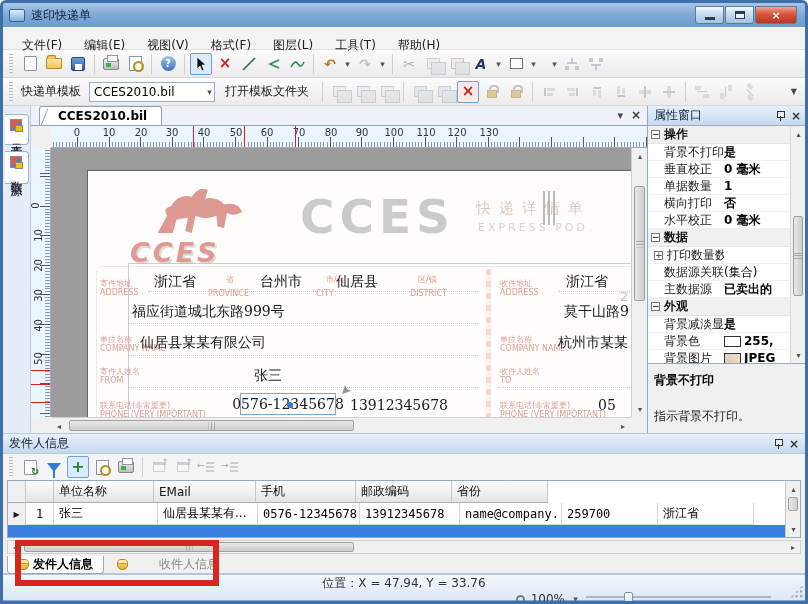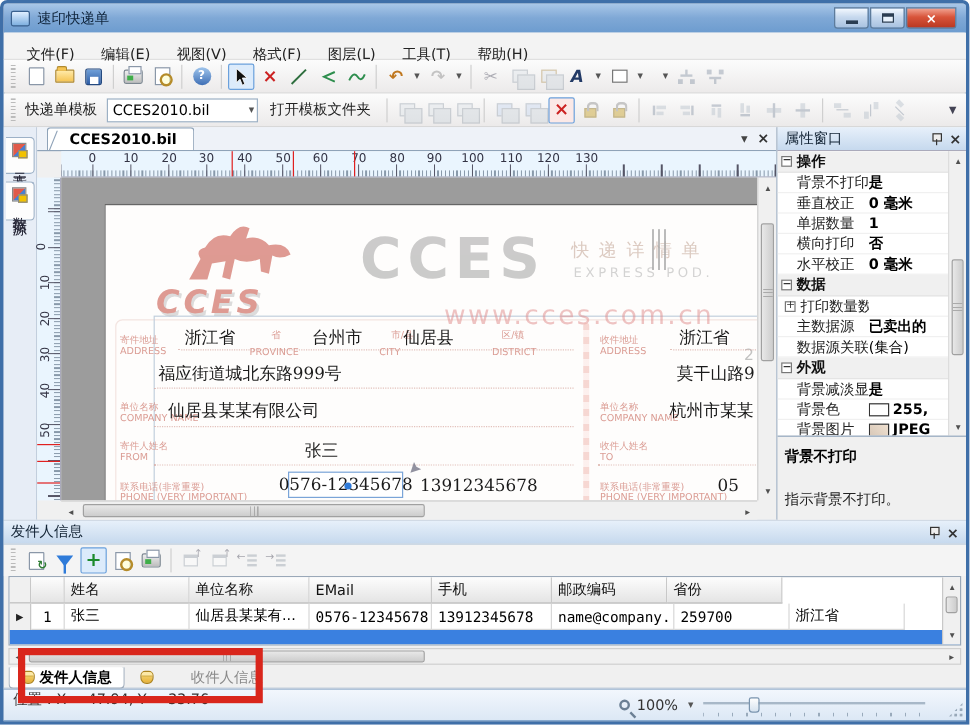--- a/index.html
+++ b/index.html
@@ -177,21 +177,21 @@
   .c0{width:104px}.c1{width:100px}.c2{width:102px}.c3{width:100px}.c4{width:102px}.c5{width:96px}.c6{width:96px}
   .newrow { height:12px; background:#3a80e0; }
   .gvs { position:absolute; right:0; top:0; bottom:0; width:15px; background:#f0f0f0; border-left:1px solid #c8c8c8; }
   .bhscroll { position:absolute; left:4px; right:4px; top:106px; height:14px; background:#f0f0f0; border:1px solid #d0d0d0; }
   .btabs { position:absolute; left:4px; right:0; top:122px; height:18px; display:flex; gap:2px; align-items:flex-start; }
   .btab { height:18px; display:flex; align-items:center; gap:4px; padding:0 10px; font-size:12px; border:1px solid #9aa8b8; border-top:none; border-radius:0 0 4px 4px; background:#fff; color:#000; font-weight:bold; }
   .btab.inactive { border-color:transparent; background:transparent; color:#8a8a8a; font-weight:normal;gap:31px; }
   .dbicon { width:11px; height:11px; background:linear-gradient(#f8dd80,#e7b23a); border:1px solid #ac8420; border-radius:4px 4px 5px 5px; position:relative; }
   .dbicon::before { content:""; position:absolute; left:0; right:0; top:0; height:3px; background:#fce9a8; border-bottom:1px solid #c49a2a; border-radius:4px 4px 50% 50%; }
   
-  .statusbar { height:26px; background:linear-gradient(#f2f7fd,#dce8f5); border-top:1px solid #b0c4da; display:flex; padding:0 8px; position:relative; }
+  .statusbar { height:26px; background:linear-gradient(#f2f7fd,#dce8f5); border-top:1px solid #b0c4da; display:flex; align-items:center; padding:0 8px; position:relative;flex-direction:column; }
   .statustext { font-size:12px; color:#333; }
   .zoomctl { margin-left:auto; display:flex; align-items:center; gap:6px; margin-right:26px; }
   .zoomval { font-size:12px; color:#333; }
   .slider { width:185px; height:14px; position:relative; }
   .slider .track { position:absolute; left:0; right:0; top:4px; height:2px; background:#a8b8c8; }
   .slider .sthumb { position:absolute; left:38px; top:0; width:9px; height:13px; background:linear-gradient(#fdfdfd,#d5e2ef); border:1px solid #7a94ae; border-radius:2px 2px 3px 3px; }
   .slider .ticksrow { position:absolute; left:0; right:0; bottom:-2px; height:3px; background:repeating-linear-gradient(90deg,#9ab 0 1px,transparent 1px 12px); }
   .szgrip { position:absolute; right:2px; bottom:2px; width:13px; height:13px;
     background:radial-gradient(circle at 2px 2px,#98a8b8 1.2px,transparent 1.4px) 0 0/4.5px 4.5px; clip-path:polygon(100% 0,100% 100%,0 100%); }
   
@@ -442,21 +442,20 @@
 
           <div class="horse fade" style="left:62px;top:12px">
             <svg width="95" height="58" viewBox="0 0 100 60">
                 <path d="M8 52 L18 34 Q13 26 22 24 Q30 10 44 14 Q52 2 61 7 L58 16 Q70 13 78 22 Q93 19 97 30 Q88 35 81 31 L78 47 L71 45 L70 34 Q58 39 48 34 L44 52 L37 50 L40 36 L28 38 L24 52 Z" fill="#c0392b"></path>
               </svg>
           </div>
           <div class="abs fade logoCCES" style="left:42px;top:66px">CCES</div>
           <div class="abs fade bigCCES" style="left:212px;top:18px">CCES</div>
           <div class="abs fade slogan" style="left:388px;top:28px">快递详情单</div>
           <div class="abs fade sloganEn" style="left:390px;top:50px">EXPRESS POD.</div>
-          <div class="abs fade cczurl" style="left:282px;top:80px">www.cces.com.cn</div>
           <div class="bars fade" style="left:455px;top:20px"></div>
           <div class="abs fade" style="left:532px;top:118px;font-size:13px;color:#888">2</div>
           <div class="wavy" style="left:398px;top:98px;height:190px"></div>
 
           <div class="flabel" style="left:12px;top:108px"><span>寄件地址</span><br><span>ADDRESS</span></div>
           <div class="flabel" style="left:138px;top:104px"><span>省</span></div>
           <div class="flabel" style="left:120px;top:118px"><span>PROVINCE</span></div>
           <div class="flabel" style="left:238px;top:104px"><span>市/县</span></div>
           <div class="flabel" style="left:228px;top:118px"><span>CITY</span></div>
           <div class="flabel" style="left:330px;top:104px"><span>区/镇</span></div>
@@ -551,26 +550,26 @@
             <span>数据</span>
           </div>
         <div class="prow">
             <span class="plabel noind">
               <span class="pmbox">+</span>
               <span>打印数量数</span>
             </span>
             <span class="pval"></span>
           </div>
         <div class="prow">
+            <span class="plabel">数据源关联</span>
+            <span class="pval" style="font-weight:normal">(集合)</span>
+          </div>
+        <div class="prow">
             <span class="plabel">主数据源</span>
             <span class="pval">已卖出的</span>
-          </div>
-        <div class="prow">
-            <span class="plabel">数据源关联</span>
-            <span class="pval" style="font-weight:normal">(集合)</span>
           </div>
         <div class="pcat">
             <span class="pmbox">−</span>
             <span>外观</span>
           </div>
         <div class="prow">
             <span class="plabel">背景减淡显</span>
             <span class="pval">是</span>
           </div>
         <div class="prow">
@@ -636,21 +635,20 @@
         </span>
       <span class="tbi dim">
           <span class="i-exp"></span>
         </span>
     </div>
 
     <div class="grid">
       <div class="tr">
         <span class="th c-sel"></span>
         <span class="th c-num"></span>
-        <span class="th c0">姓名</span>
         <span class="th c1">单位名称</span>
         <span class="th c4">EMail</span>
         <span class="th c3">手机</span>
         <span class="th c5">邮政编码</span>
         <span class="th c6">省份</span>
       </div>
       <div class="tr">
         <span class="c-sel">▶</span>
         <span class="td c-num">1</span>
         <span class="td cn c0">张三</span>

